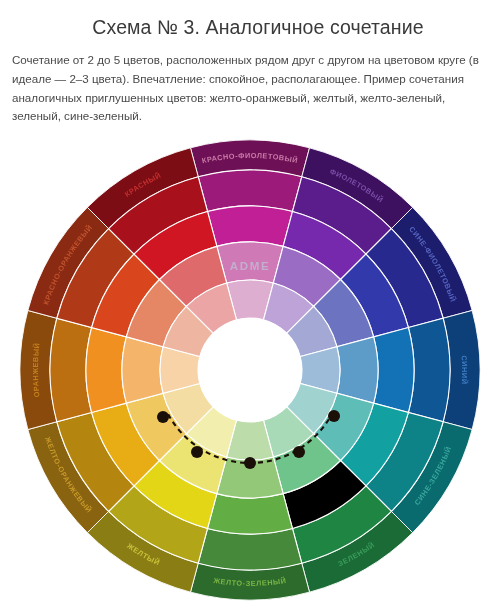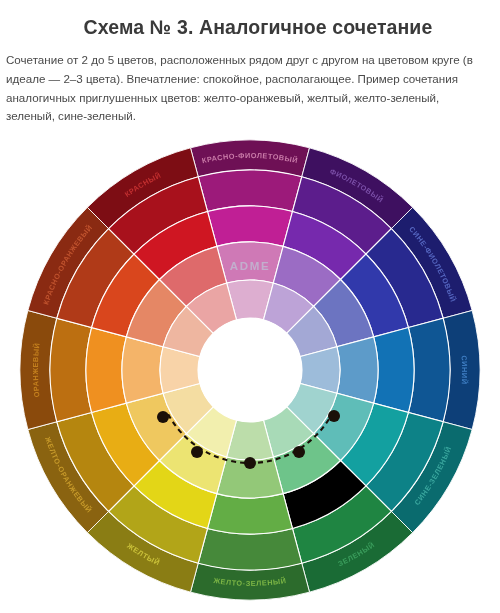--- a/index.html
+++ b/index.html
@@ -8,26 +8,26 @@
     width:500px;height:613px;
     background:#ffffff;
     font-family:"Liberation Sans","DejaVu Sans",sans-serif;
     overflow:hidden;
     position:relative;
   }
   #page-title{
     text-align:center;
     font-size:19.5px;
     color:#3a3a3a;
-    font-weight:700;
+    font-weight:400;
     margin:16px 0 0 16px;
     letter-spacing:0.1px;
   }
   #description{
-    margin:12px 14px 0 6px;
+    margin:12px 14px 0 12px;
     font-size:11.6px;
     line-height:1.62;
     color:#4a4a4a;
   }
   #wheel-wrap{
     position:absolute;
     left:0; top:130px;
     width:500px; height:483px;
   }
   svg{display:block;}

